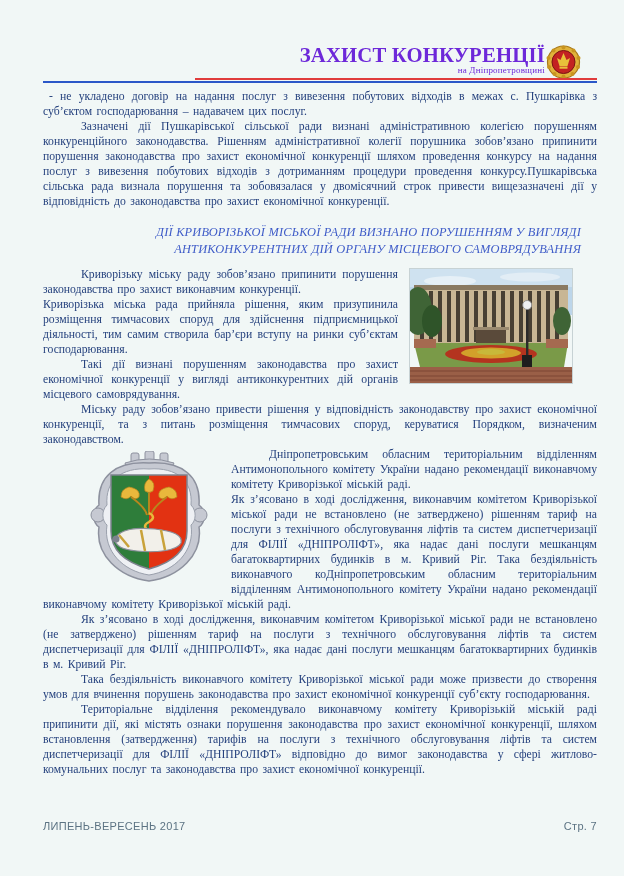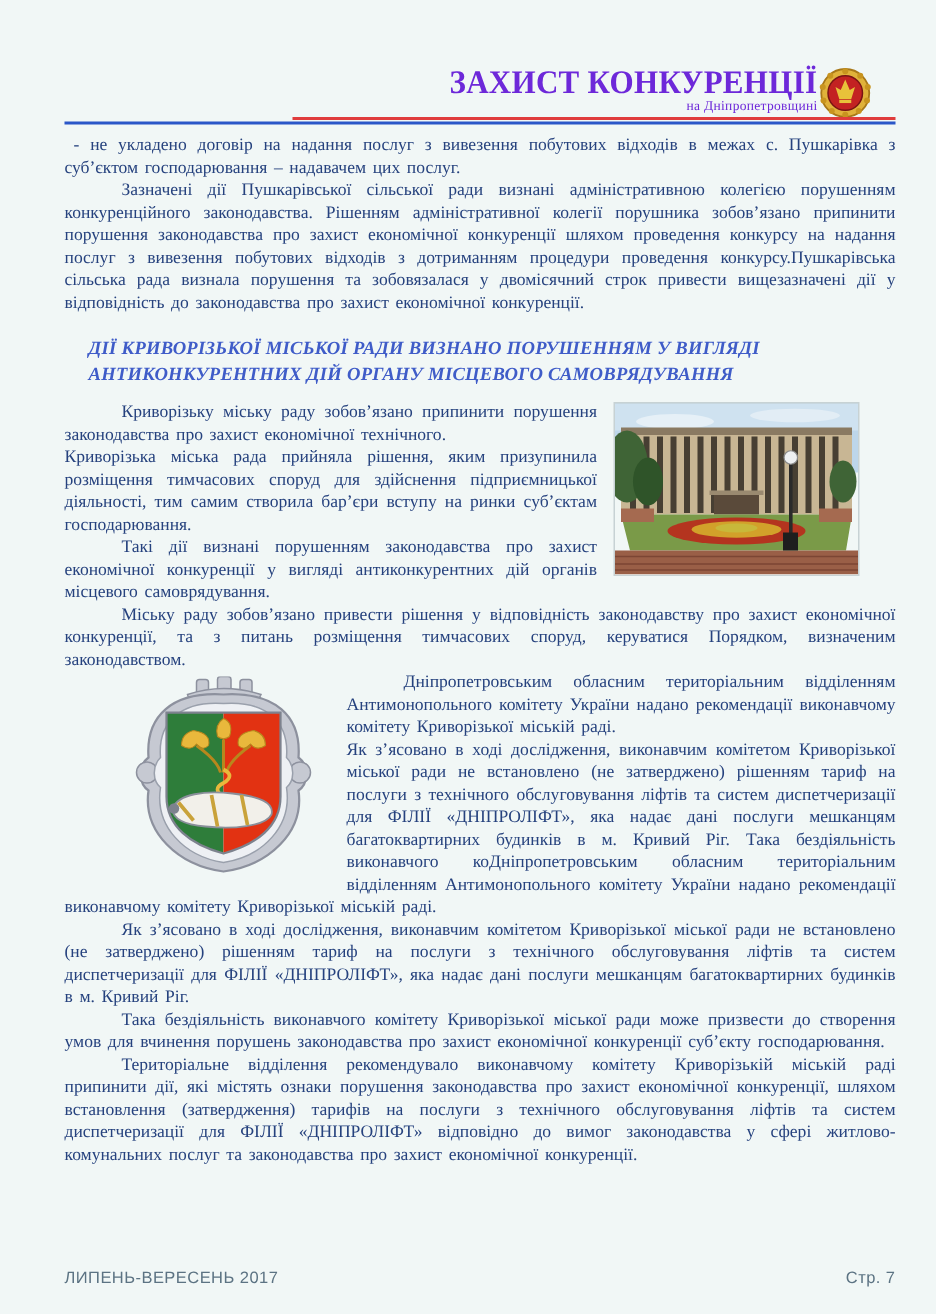--- a/index.html
+++ b/index.html
@@ -24,40 +24,40 @@
   .rule-red{position:absolute;left:195px;width:402px;top:78px;height:2px;background:#e03c3c;}
   .rule-blue{position:absolute;left:43px;width:554px;top:81px;height:2px;background:#2b57c8;}
 
   
   .content{position:absolute;left:43px;top:89px;width:554px;}
   p{margin:0;text-align:justify;text-indent:38px;font-size:11.7px;line-height:15px;
     word-spacing:1.5px;hyphens:auto;-webkit-hyphens:auto;}
   p.small-indent{text-indent:6px;font-family:Liberation Serif, serif;}
   p.no-indent{text-indent:0;}
   .heading{
-    text-align:left;font-weight:bold;font-style:italic;
+    text-align:right;font-weight:normal;font-style:italic;
     font-size:12.4px;line-height:17px;letter-spacing:.2px;
   }
   .heading-blue{color:#3f5cc8;margin:15px 16px 9px;}
   .heading-purple{color:#7568c4;margin:8px 4px 9px;}
   .section::after{content:"";display:block;clear:both;}
 
   .council-photo{
     float:right;width:162px;height:114px;
     margin:2px 25px 4px 12px;
     box-shadow:0 0 0 1px rgba(120,140,150,.35);
   }
   .coat-of-arms{
     float:left;width:128px;height:134px;
     margin:4px 18px 2px 42px;
   }
 
   
   .footer{
-    position:absolute;left:43px;top:846px;width:554px;
+    position:absolute;left:43px;top:820px;width:554px;
     display:flex;justify-content:space-between;
     font-family:"Liberation Sans",sans-serif;
     font-size:11px;color:#5c7383;letter-spacing:.3px;
   }
 </style>
 </head>
 <body>
 
 <div class="page">
 
@@ -115,21 +115,21 @@
         <ellipse cx="81" cy="83" rx="14" ry="3" fill="#c8b83a"></ellipse>
         <rect x="4" y="70" width="22" height="9" fill="#a56a50"></rect>
         <rect x="136" y="70" width="22" height="9" fill="#a56a50"></rect>
         <rect x="0" y="98" width="162" height="16" fill="#9a5f47"></rect>
         <path d="M0 102 H162 M0 107 H162 M0 111 H162" stroke="#7c4634" stroke-width="1"></path>
         <rect x="116" y="38" width="2.4" height="52" fill="#2a2a2a"></rect>
         <circle cx="117.2" cy="36" r="4.5" fill="#eef0f2" stroke="#8a8a8a" stroke-width="0.8"></circle>
         <rect x="112" y="86" width="10" height="12" fill="#1e1e1e"></rect>
       </svg>
 
-      <p>Криворізьку міську раду зобов’язано припинити порушення законодавства про захист економічної технічного.</p>
+      <p>Криворізьку міську раду зобов’язано припинити порушення законодавства про захист виконавчим конкуренції.</p>
       <p class="no-indent">Криворізька міська рада прийняла рішення, яким призупинила розміщення тимчасових споруд для здійснення підприємницької діяльності, тим самим створила бар’єри вступу на ринки суб’єктам господарювання.</p>
       <p>Такі дії визнані порушенням законодавства про захист економічної конкуренції у вигляді антиконкурентних дій органів місцевого самоврядування.</p>
       <p>Міську раду зобов’язано привести рішення у відповідність законодавству про захист економічної конкуренції, та з питань розміщення тимчасових споруд, керуватися Порядком, визначеним законодавством.</p>
     </div>
 
 
     <div class="section">
       <svg class="coat-of-arms" viewBox="0 0 128 134" aria-hidden="true">
 
         <g fill="#c6c9d2" stroke="#8d919e" stroke-width="1">

